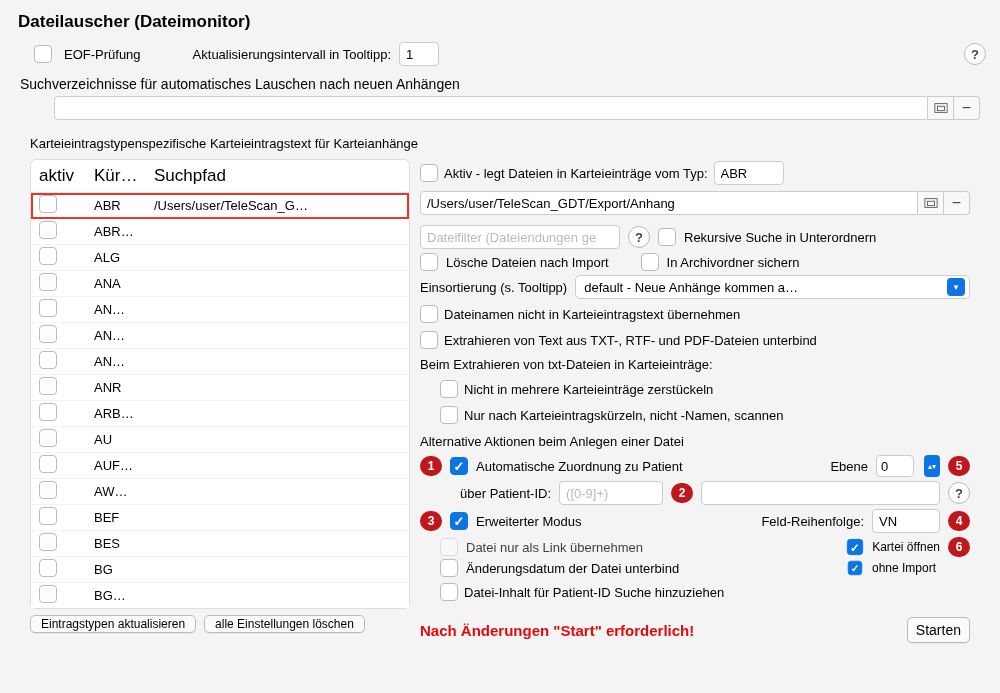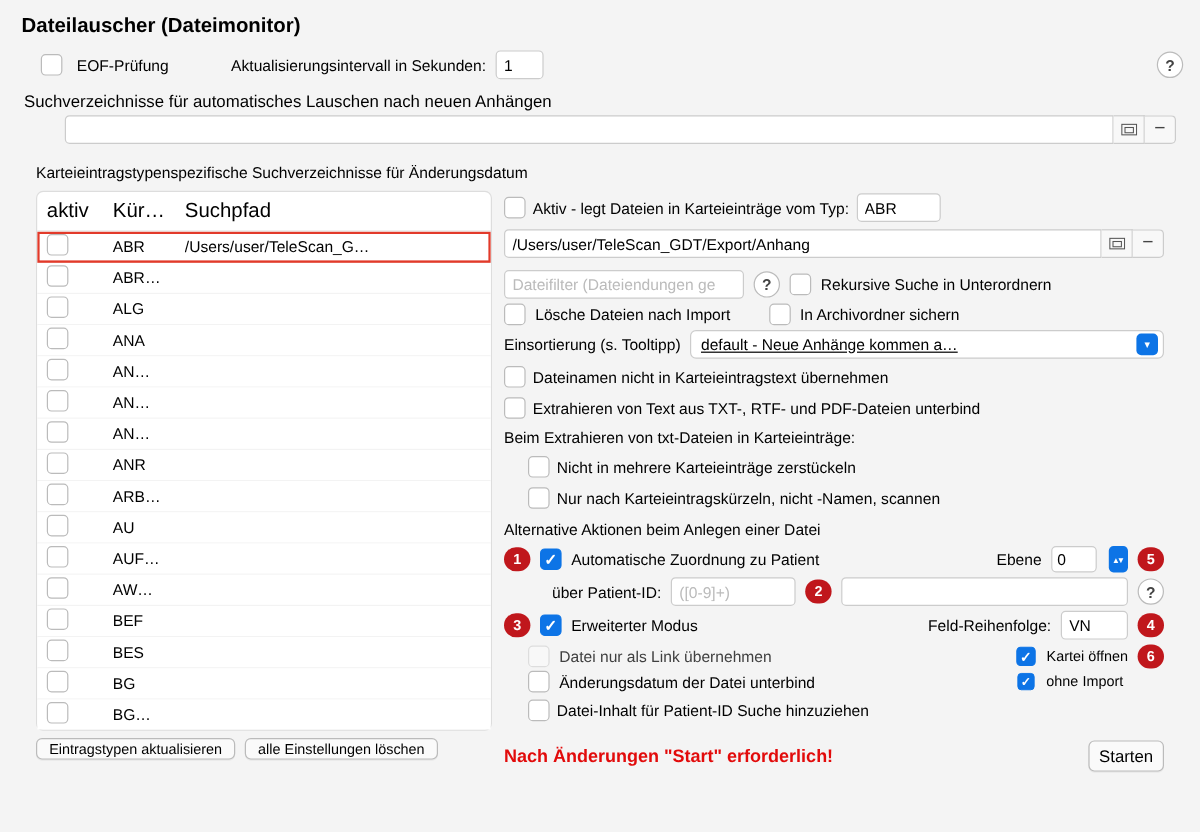--- a/index.html
+++ b/index.html
@@ -112,40 +112,40 @@
 </head>
 <body>
 
 <div class="window">
   <div class="title">Dateilauscher (Dateimonitor)</div>
 
   <div class="row top">
     <span class="chk"></span>
     <span class="lbl">EOF-Prüfung</span>
     <span style="width:36px"></span>
-    <span>Aktualisierungsintervall in Sekunden:</span>
+    <span>Aktualisierungsintervall in Tooltipp:</span>
     <input type="text" style="width: 40px;" value="1">
     <span style="flex:1"></span>
     <span class="helpcircle">?</span>
   </div>
 
   <div class="section-label">Suchverzeichnisse für automatisches Lauschen nach neuen Anhängen</div>
   <div class="fullinput-row" style="margin:0 6px 0 40px">
     <input type="text" value="" style="">
     <div class="btn-ico">
       <svg width="14" height="14" viewBox="0 0 16 16">
           <rect x="1" y="3" width="14" height="10" fill="none" stroke="#555" stroke-width="1"></rect>
           <rect x="4" y="6" width="8" height="5" fill="none" stroke="#555"></rect>
         </svg>
     </div>
     <div class="btn-minus">−</div>
   </div>
 
   <div class="groupbox">
-    <div class="grouptitle">Karteieintragstypenspezifische Suchverzeichnisse für Änderungsdatum</div>
+    <div class="grouptitle">Karteieintragstypenspezifische Karteieintragstext für Karteianhänge</div>
     <div class="columns">
 
       <div class="leftcol">
         <div class="table">
           <div class="thead">
             <div class="c1">aktiv</div>
             <div class="c2">Kür…</div>
             <div class="c3">Suchpfad</div>
           </div>
           <div class="tbody" id="tbody">
@@ -266,21 +266,21 @@
         <div class="rowflex">
           <span class="chk"></span>
           <span>Lösche Dateien nach Import</span>
           <span style="width:16px"></span>
           <span class="chk"></span>
           <span>In Archivordner sichern</span>
         </div>
         <div class="rowflex">
           <span>Einsortierung (s. Tooltipp)</span>
           <div class="select" style="flex:1">
-            <span style="flex:1; white-space:nowrap; overflow:hidden; text-overflow:ellipsis;text-decoration:underline;">default - Neue Anhänge kommen a…</span>
+            <span style="flex:1; white-space:nowrap; overflow:hidden; text-overflow:ellipsis;">default - Neue Anhänge kommen a…</span>
             <span class="selbtn">▾</span>
           </div>
         </div>
         <div class="chkline">
             <span class="chk"></span>
             <span>Dateinamen nicht in Karteieintragstext übernehmen</span>
           </div>
         <div class="chkline">
             <span class="chk"></span>
             <span>Extrahieren von Text aus TXT-, RTF- und PDF-Dateien unterbind</span>
@@ -317,21 +317,21 @@
           <input type="text" style="flex: 1 1 0%;">
           <span class="helpcircle">?</span>
         </div>
 
         <div class="rowflex">
           <span class="annot">3</span>
           <span class="chk checked">✓</span>
           <span>Erweiterter Modus</span>
           <span style="flex:1"></span>
           <span>Feld-Reihenfolge:</span>
-          <input type="text" style="width: 56px;" value="VN">
+          <input type="text" style="width: 68px;" value="VN">
           <span class="annot">4</span>
         </div>
 
         <div class="rowflex subind">
           <span class="chk" style="opacity:.4"></span>
           <span class="disabled">Datei nur als Link übernehmen</span>
           <span style="flex:1"></span>
           <span class="chk checked" style="transform:scale(.9)">✓</span>
           <span class="texttiny">Kartei öffnen</span>
           <span class="annot">6</span>

